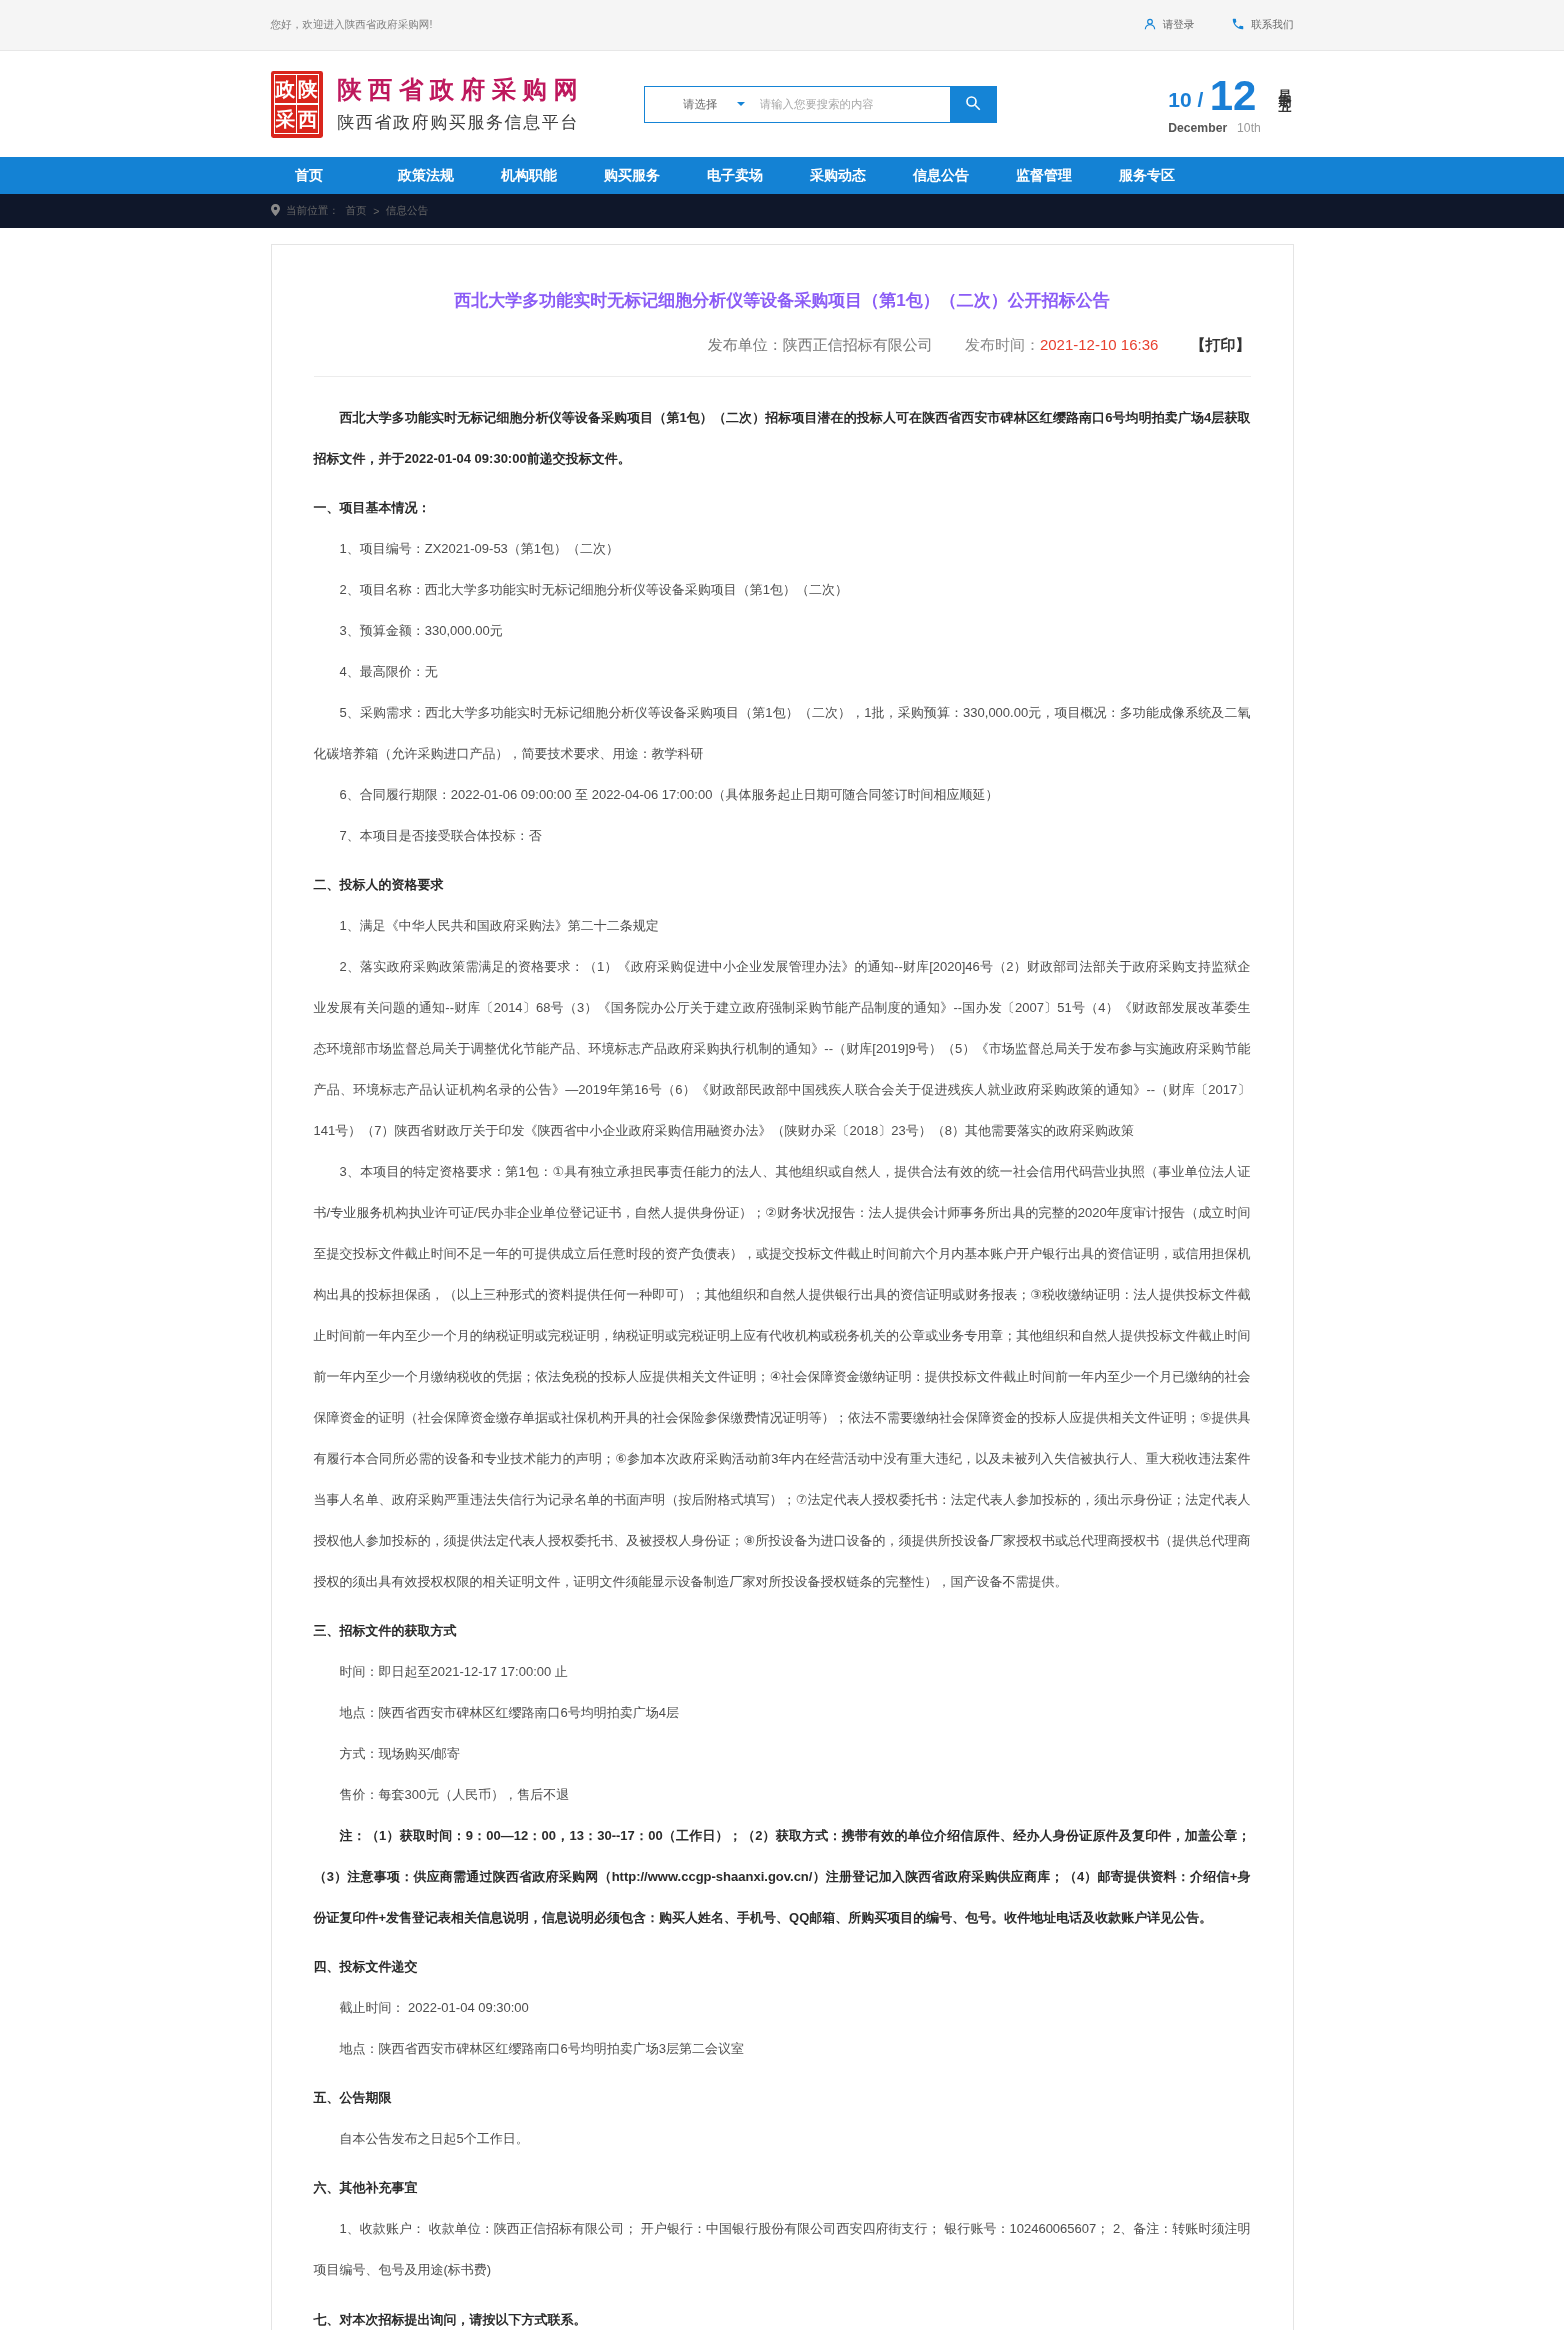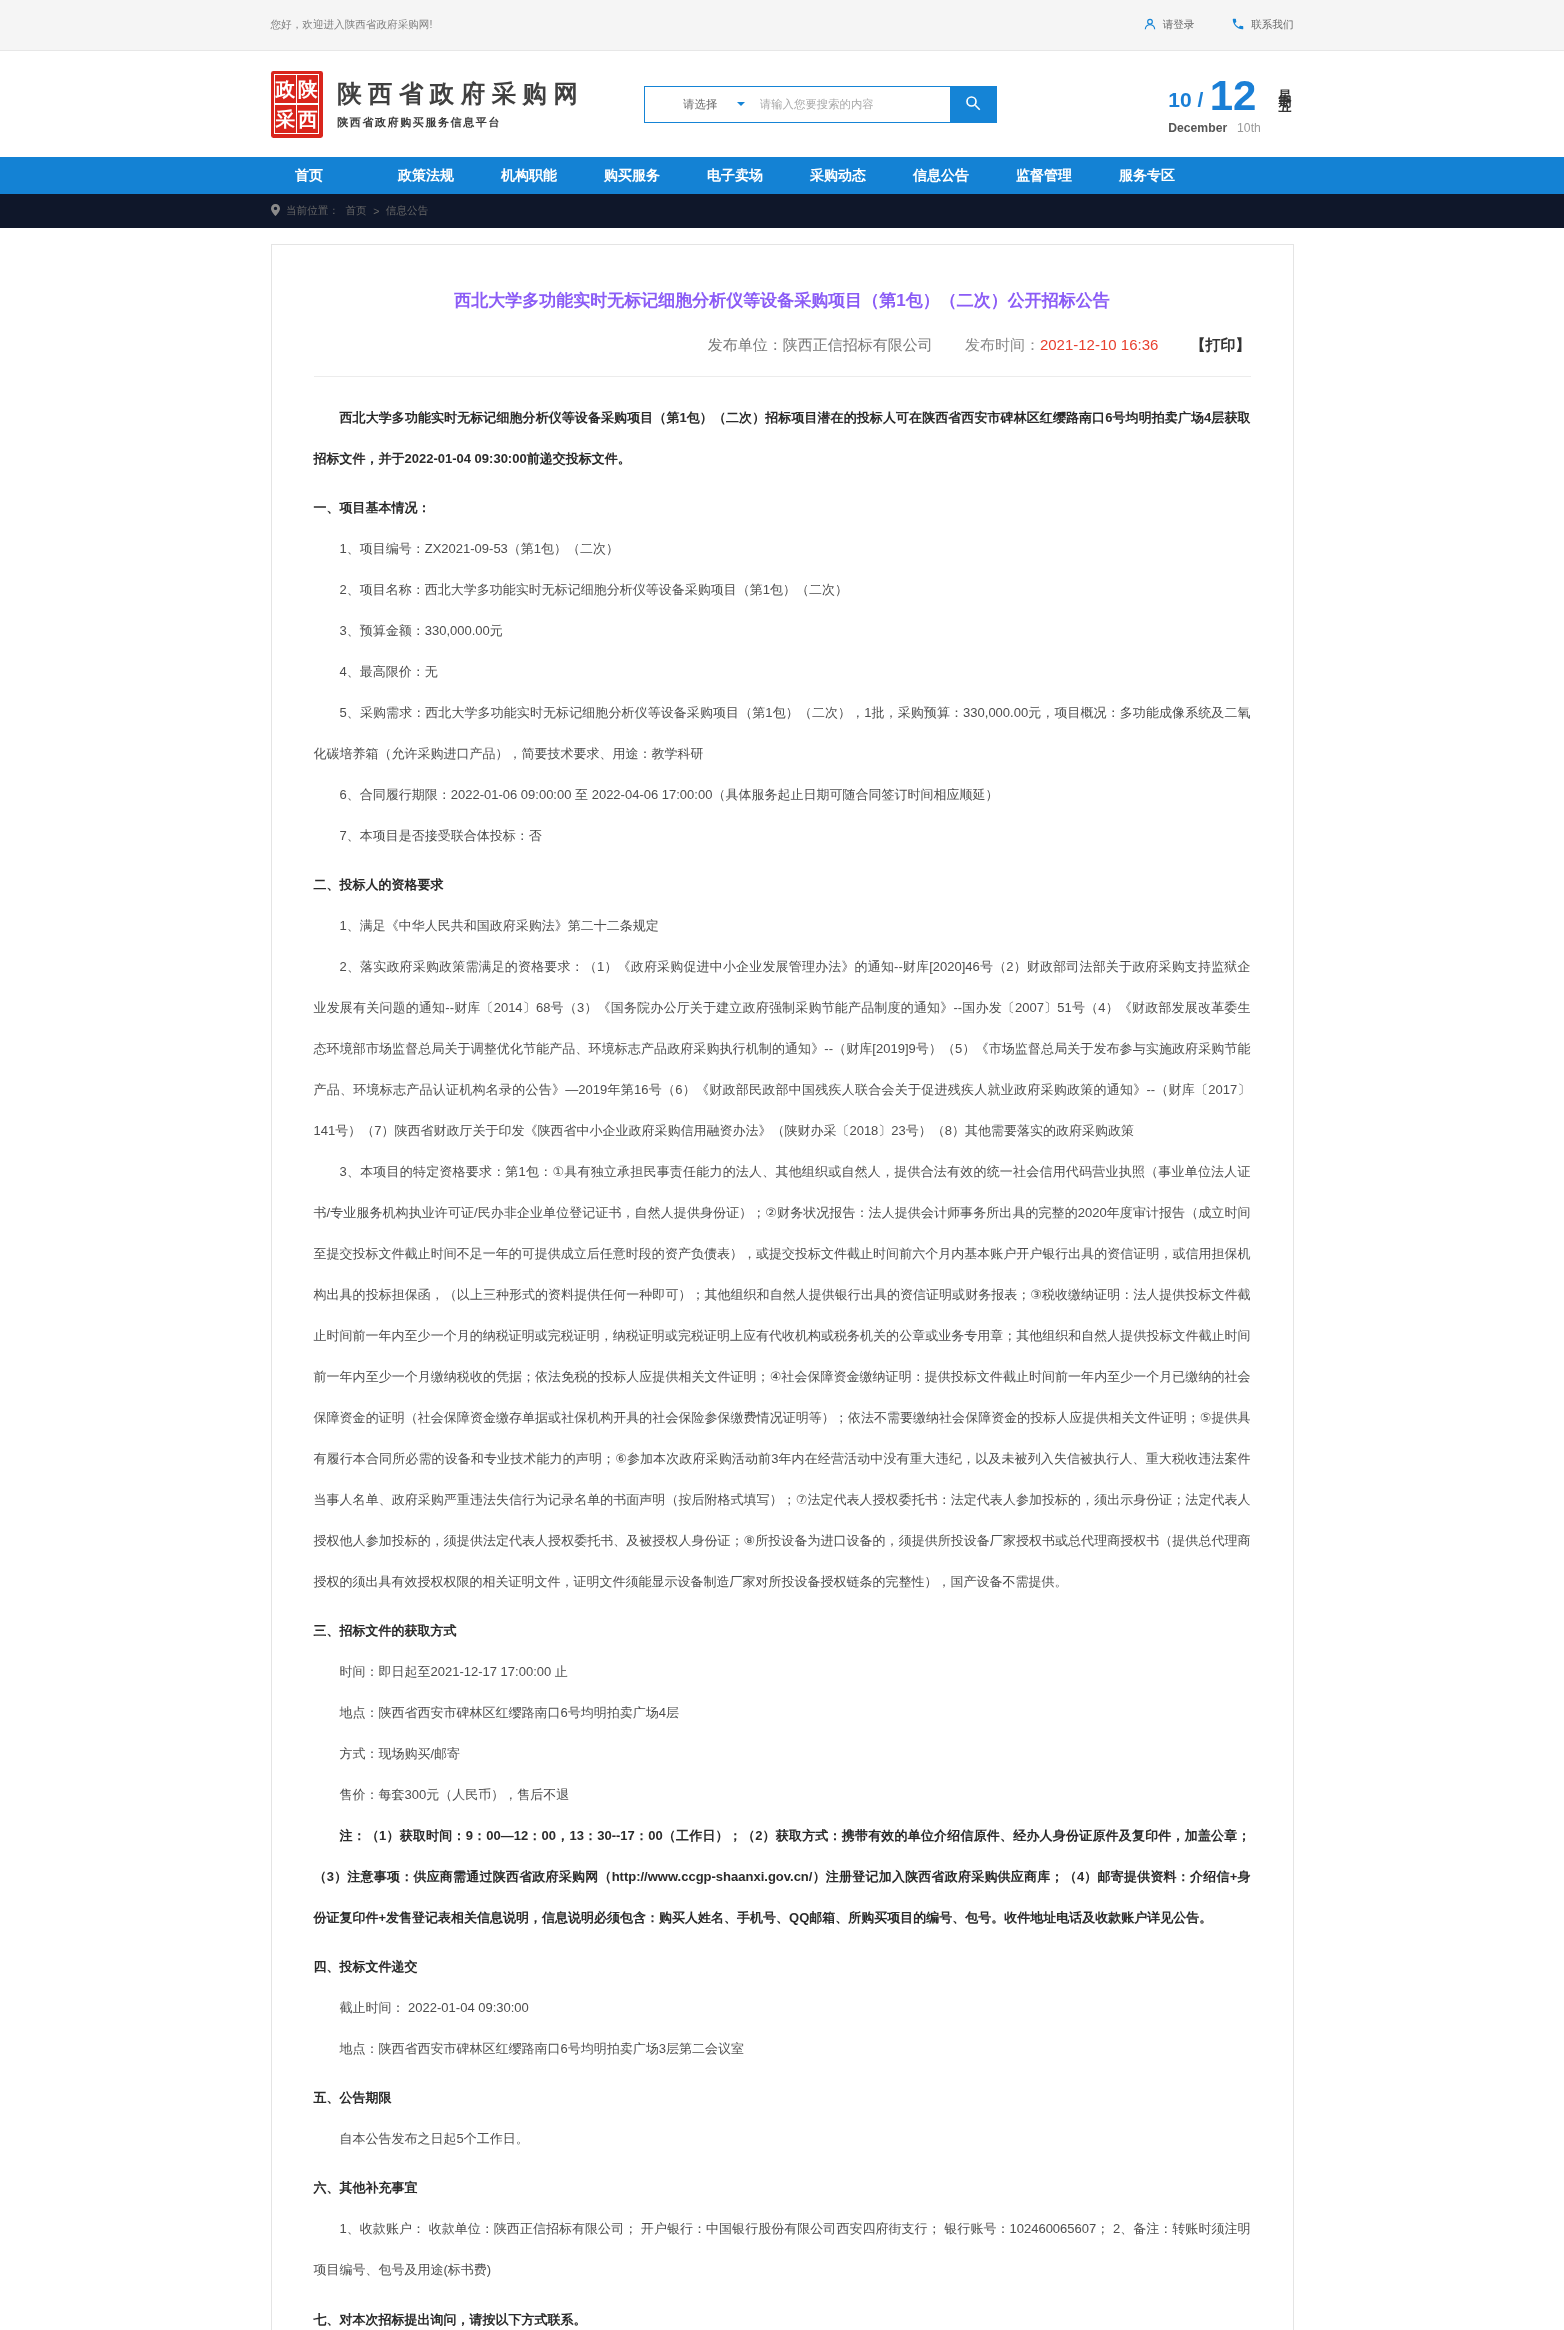--- a/index.html
+++ b/index.html
@@ -16,22 +16,22 @@
   .top-link { display:flex; align-items:center; gap:5.7px; font-size:10.6px; color:#666; cursor:pointer; }
 
   
   .header { height:106px; }
   .header .container { height:100%; display:flex; align-items:center; }
   .logo { display:flex; align-items:center; }
   .seal { width:52px; height:67px; background:#d9251c; padding:3.3px; border-radius:2.4px; }
   .seal-inner { width:100%; height:100%; border:1.6px solid #fff; display:grid; grid-template-columns:1fr 1fr; grid-template-rows:1fr 1fr; gap:1.6px; background:#fff; }
   .seal-inner span { background:#d9251c; color:#fff; font-weight:bold; font-size:19.6px; display:flex; align-items:center; justify-content:center; }
   .titles { margin-left:14.7px; }
-  .site-title { font-size:24.4px; font-weight:bold; color:#404040; letter-spacing:6.5px; }
-  .site-sub { font-size:11px; font-weight:bold; color:#3d3d3d; letter-spacing:1.6px; margin-top:5.7px; }
+  .site-title { font-size:24.4px; font-weight:bold; color:#be185d; letter-spacing:6.5px; }
+  .site-sub { font-size:17px; font-weight:normal; color:#3d3d3d; letter-spacing:1.6px; margin-top:5.7px; }
 
   .search-box { margin-left:60px; width:352px; height:37px; border:1.6px solid #1584d6; display:flex; align-items:center; background:#fff;padding-left:28px; }
   .search-select { width:80px; height:100%; display:flex; align-items:center; justify-content:space-between; padding:0 8.1px 0 9.8px; font-size:11.4px; color:#666; cursor:pointer; }
   .caret { width:0; height:0; border-left:4.1px solid transparent; border-right:4.1px solid transparent; border-top:4.9px solid #1584d6; }
   .search-input { flex:1; height:100%; border:none; outline:none; font-size:11.4px; color:#555; padding:0 6.5px; }
   .search-input::placeholder { color:#a9a9a9; }
   .search-btn { width:47px; height:37px; margin:-1.6px -1.6px -1.6px 0; background:#1584d6; border:none; display:flex; align-items:center; justify-content:center; cursor:pointer; }
 
   .date-widget { margin-left:auto; display:flex; align-items:flex-start; padding-top:4.9px; }
   .date-nums { display:flex; align-items:flex-end; color:#1a7fd6; font-weight:bold; }

